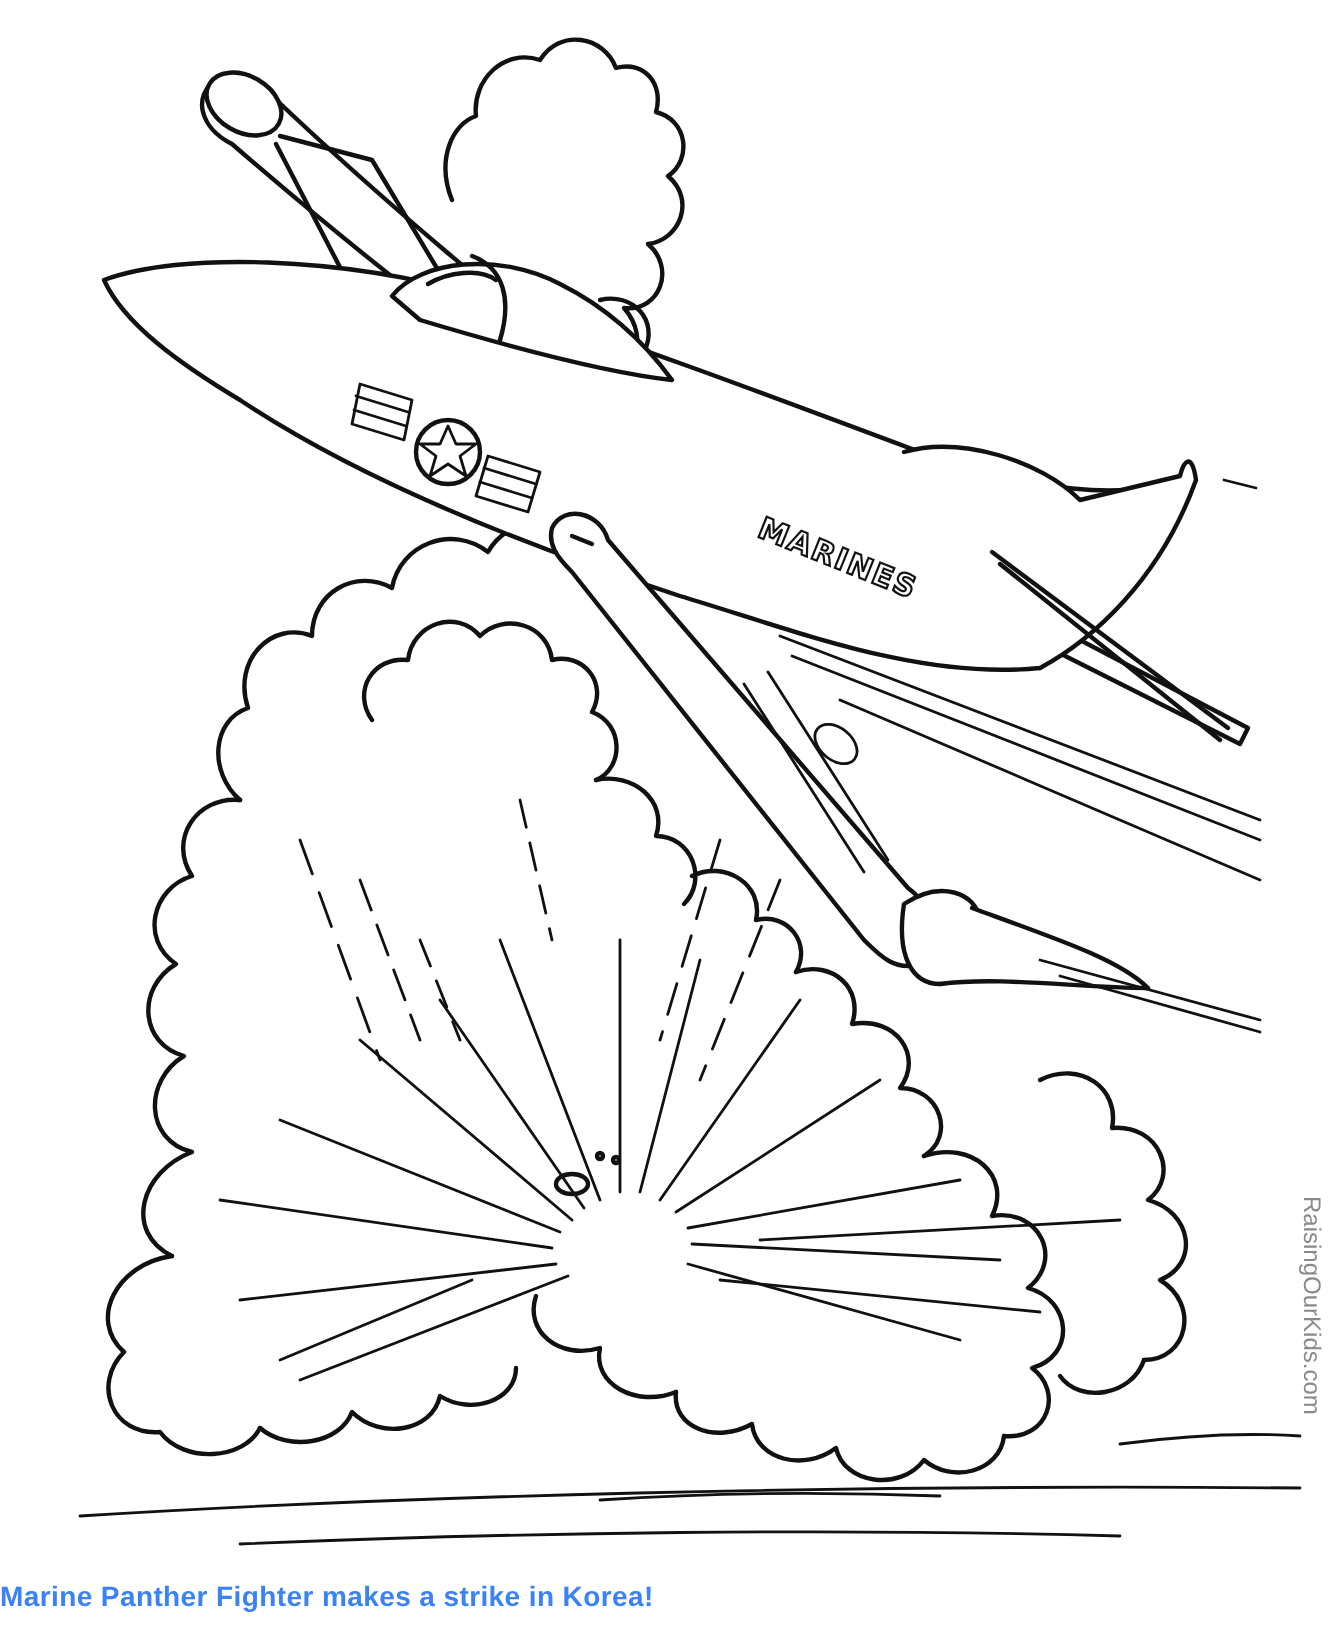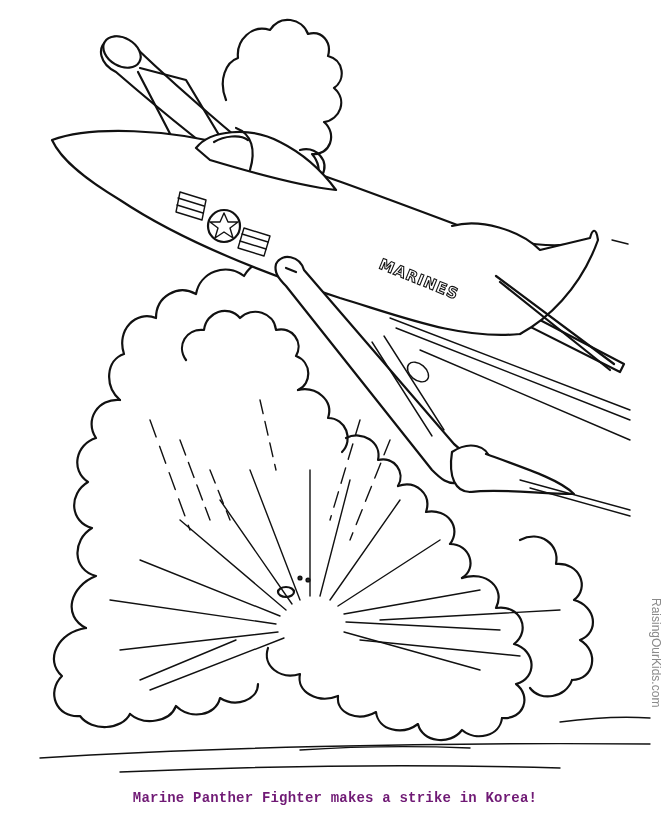--- a/index.html
+++ b/index.html
@@ -1,19 +1,19 @@
 <!DOCTYPE html>
 <html><head>
 <meta charset="utf-8">
 <style>
   html,body{margin:0;padding:0;background:#ffffff;}
   body{width:670px;height:820px;position:relative;overflow:hidden;font-family:"DejaVu Serif",serif;}
   .art{position:absolute;left:0;top:0;width:670px;height:820px;}
   .art svg{width:670px;height:820px;display:block;}
-  .caption{position:absolute;left:0;top:790px;width:670px;text-align:center;font-family:Liberation Mono, monospace;font-weight:bold;font-size:14px;color:#701a75;letter-spacing:0.2px;}
+  .caption{position:absolute;left:0;top:790px;width:670px;text-align:left;font-family:Liberation Sans, sans-serif;font-weight:bold;font-size:14px;color:#3b82f6;letter-spacing:0.2px;}
   .watermark{position:absolute;left:647px;top:598px;width:18px;height:170px;}
   .watermark span{position:absolute;left:0;top:0;transform-origin:0 0;transform:translate(16px,0) rotate(90deg);white-space:nowrap;font-family:"Liberation Sans",sans-serif;font-size:12px;color:#8a8a8a;}
   .marines{font-family:"DejaVu Sans",sans-serif;font-weight:bold;font-size:15px;fill:#fff;stroke:#111;stroke-width:1.1;letter-spacing:1px;}
   path,line,ellipse,circle,polygon,rect{fill:none;stroke:#111;stroke-width:2.2;stroke-linecap:round;stroke-linejoin:round;}
   .thin{stroke-width:1.4;}
   .white{fill:#fff;}
 </style>
 </head>
 <body>
 

